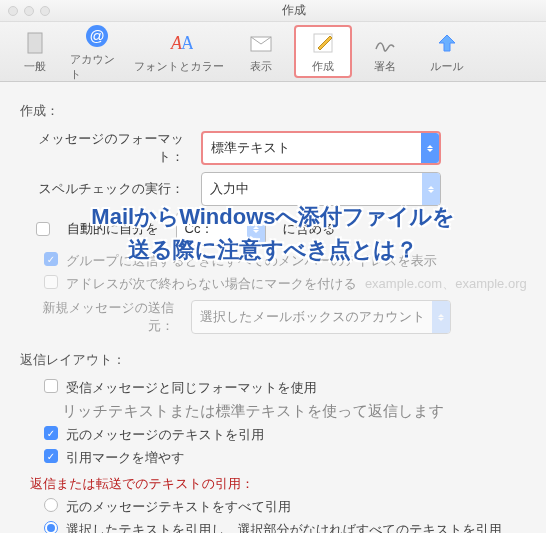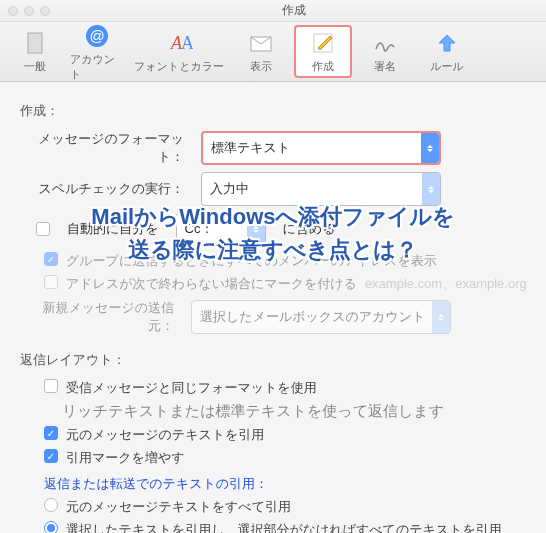--- a/index.html
+++ b/index.html
@@ -166,21 +166,21 @@
     </div>
   <div class="hint">リッチテキストまたは標準テキストを使って返信します</div>
   <div class="checkrow">
       <span class="chk on"></span>
       <span>元のメッセージのテキストを引用</span>
     </div>
   <div class="checkrow">
       <span class="chk on"></span>
       <span>引用マークを増やす</span>
     </div>
-  <div style="margin:8px 0 4px 20px;color:#1d4ed8">返信または転送でのテキストの引用：</div>
+  <div style="margin:8px 0 4px 6px;color:#b91c1c">返信または転送でのテキストの引用：</div>
   <div class="checkrow">
       <span class="radio"></span>
       <span>元のメッセージテキストをすべて引用</span>
     </div>
   <div class="checkrow">
       <span class="radio on"></span>
       <span>選択したテキストを引用し、選択部分がなければすべてのテキストを引用</span>
     </div>
 </div>
 

